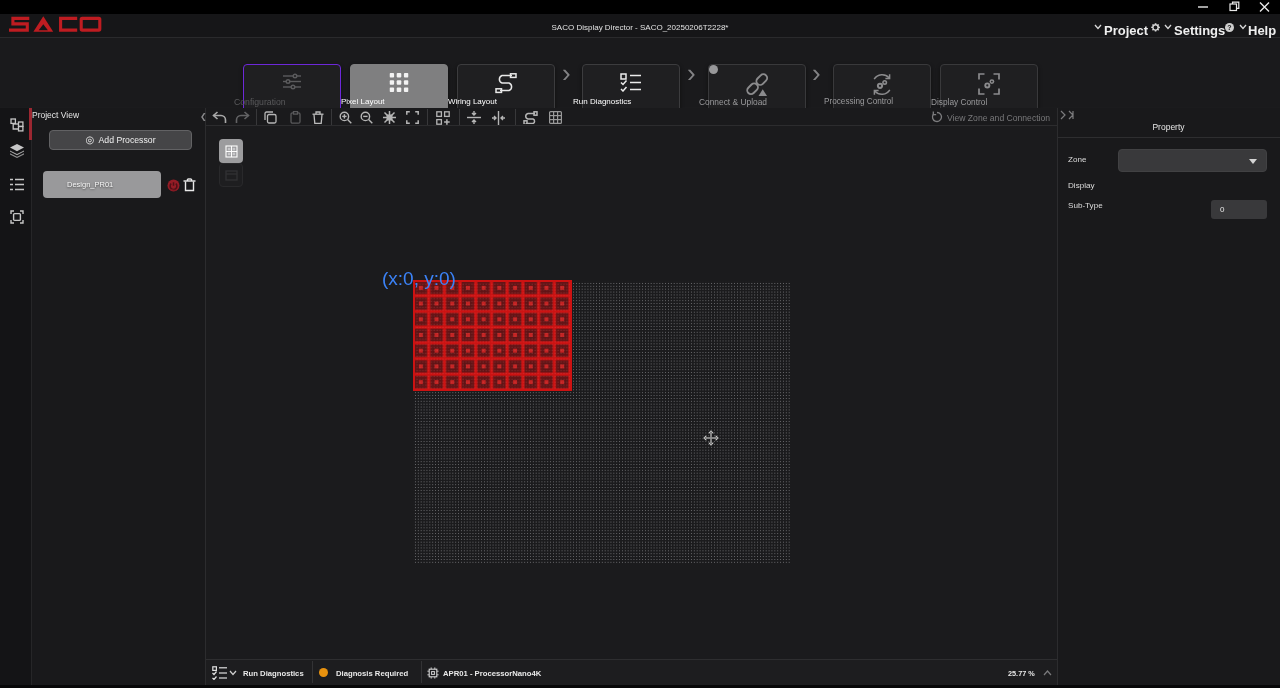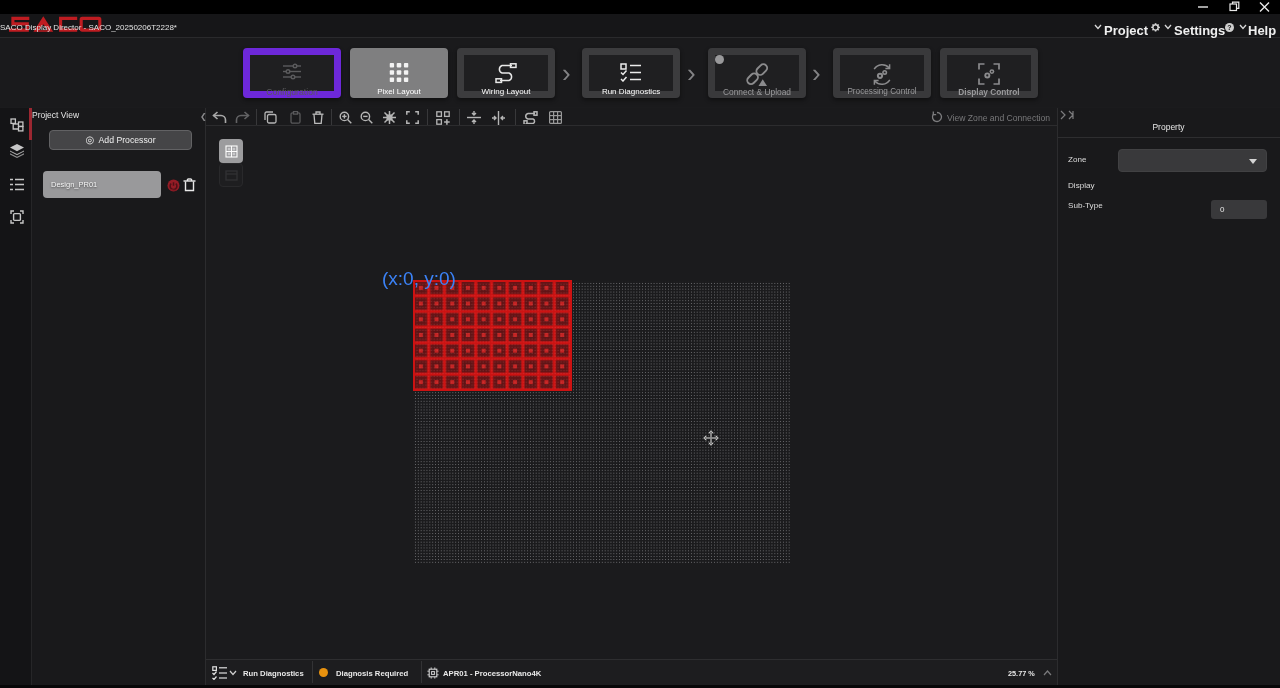--- a/index.html
+++ b/index.html
@@ -3,36 +3,36 @@
 <meta charset="utf-8">
 <style>
 *{margin:0;padding:0;box-sizing:border-box}
 html,body{width:1280px;height:688px;overflow:hidden}
 body{background:#1b1b1d;font-family:"Liberation Sans",sans-serif;position:relative}
 .abs{position:absolute}
 
 #titlebar{left:0;top:0;width:1280px;height:14px;background:#000}
 
 #menubar{left:0;top:14px;width:1280px;height:24px;background:#161618;border-bottom:1px solid #2a2a2c}
-#apptitle{left:0;top:23px;width:1280px;font-size:8px;color:#e2e2e2}
+#apptitle{left:0;top:23px;width:1280px;text-align:center;font-size:8px;color:#e2e2e2}
 .menuitem{top:23px;font-size:13px;font-weight:bold;color:#efefef;white-space:nowrap}
 
 #stepbar{left:0;top:38px;width:1280px;height:69px;background:#1a1a1c}
-.step{top:48px;width:98px;height:50px;background:#1f1f21;border:7px solid #6d28d9;border-radius:4px;text-align:center;box-shadow:0 2px 4px rgba(0,0,0,.45)}
+.step{top:64px;width:98px;height:50px;background:#1f1f21;border:1px solid #6d28d9;border-radius:4px;text-align:left;box-shadow:0 2px 4px rgba(0,0,0,.45)}
 .step .lbl{position:absolute;left:-10px;right:-10px;top:32px;font-size:8px;font-weight:normal;white-space:nowrap}
 .step svg{position:absolute;left:50%;top:8px;transform:translate(-50%,0)}
 .chev{top:58px;font-size:26px;color:#838385;font-weight:normal}
 
 #strip{left:0;top:108px;width:32px;height:577px;background:#141416;border-right:1px solid #262628}
 #redline{left:29px;top:108px;width:3px;height:32px;background:#9c2731}
 
 #pv{left:32px;top:108px;width:174px;height:577px;background:#19191b;border-right:1px solid #2c2c2e}
 #pvtitle{left:32px;top:110px;width:174px;text-align:left;font-size:8.5px;color:#e5e5e5}
 #addproc{left:49px;top:130px;width:143px;height:20px;background:#454547;border:1px solid #626264;border-radius:4px;color:#f0f0f0;font-size:8.7px;text-align:center;line-height:18px}
-#design{left:43px;top:171px;width:118px;height:27px;background:#99999b;border-radius:4px;color:#f6f6f6;font-size:7.5px;line-height:27px;padding-left:8px;text-shadow:0 1px 2px rgba(0,0,0,.55)}
+#design{left:43px;top:171px;width:118px;height:27px;background:#99999b;border-radius:4px;color:#f6f6f6;font-size:7.5px;line-height:27px;padding-left:24px;text-shadow:0 1px 2px rgba(0,0,0,.55)}
 
 #ctoolbar{left:206px;top:108px;width:851px;height:18px;background:#1a1a1c;border-bottom:1px solid #2c2c2e}
 .tico{top:111px}
 .tsep{top:109px;width:1px;height:16px;background:#38383a}
 #resetzone{top:113px;font-size:8.6px;color:#78787a;white-space:nowrap}
 
 #canvas{left:206px;top:127px;width:851px;height:532px;background:#1b1b1d}
 #minibtn1{left:219px;top:139px;width:24px;height:24px;background:#9c9c9e;border-radius:4px}
 #minibtn2{left:219px;top:163px;width:24px;height:24px;background:#1e1e20;border-radius:4px;border:1px solid #29292b}
 #dots{left:413px;top:281px;width:378px;height:283px;background-image:radial-gradient(circle,rgba(205,205,210,.46) .5px,rgba(205,205,210,0) .92px);background-size:2.88px 2.88px;background-position:1px 1px}
@@ -187,21 +187,21 @@
       </g>
       <g fill="#8b8b8d">
         <circle cx="9.3" cy="12.4" r="3"></circle>
         <circle cx="13.9" cy="8.6" r="2.4"></circle>
       </g>
       <g fill="#232325">
         <circle cx="9.3" cy="12.4" r="1.1"></circle>
         <circle cx="13.9" cy="8.6" r=".9"></circle>
       </g>
     </svg>
-  <div class="lbl" style="color:#9a9a9c;font-weight:bold;font-size:8.3px">Display Control</div>
+  <div class="lbl" style="color:#9a9a9c;font-weight:normal;font-size:8.3px">Display Control</div>
 </div>
 <div class="abs chev" style="left:562px">›</div>
 <div class="abs chev" style="left:687px">›</div>
 <div class="abs chev" style="left:812px">›</div>
 
 <div class="abs" id="strip"></div>
 <div class="abs" id="redline"></div>
 <svg class="abs" style="left:10px;top:118px" width="14" height="14" viewBox="0 0 14 14">
     <g stroke="#c6c6c6" stroke-width="1.3" fill="none">
       <rect x="1" y="1" width="4.4" height="4.4"></rect>

